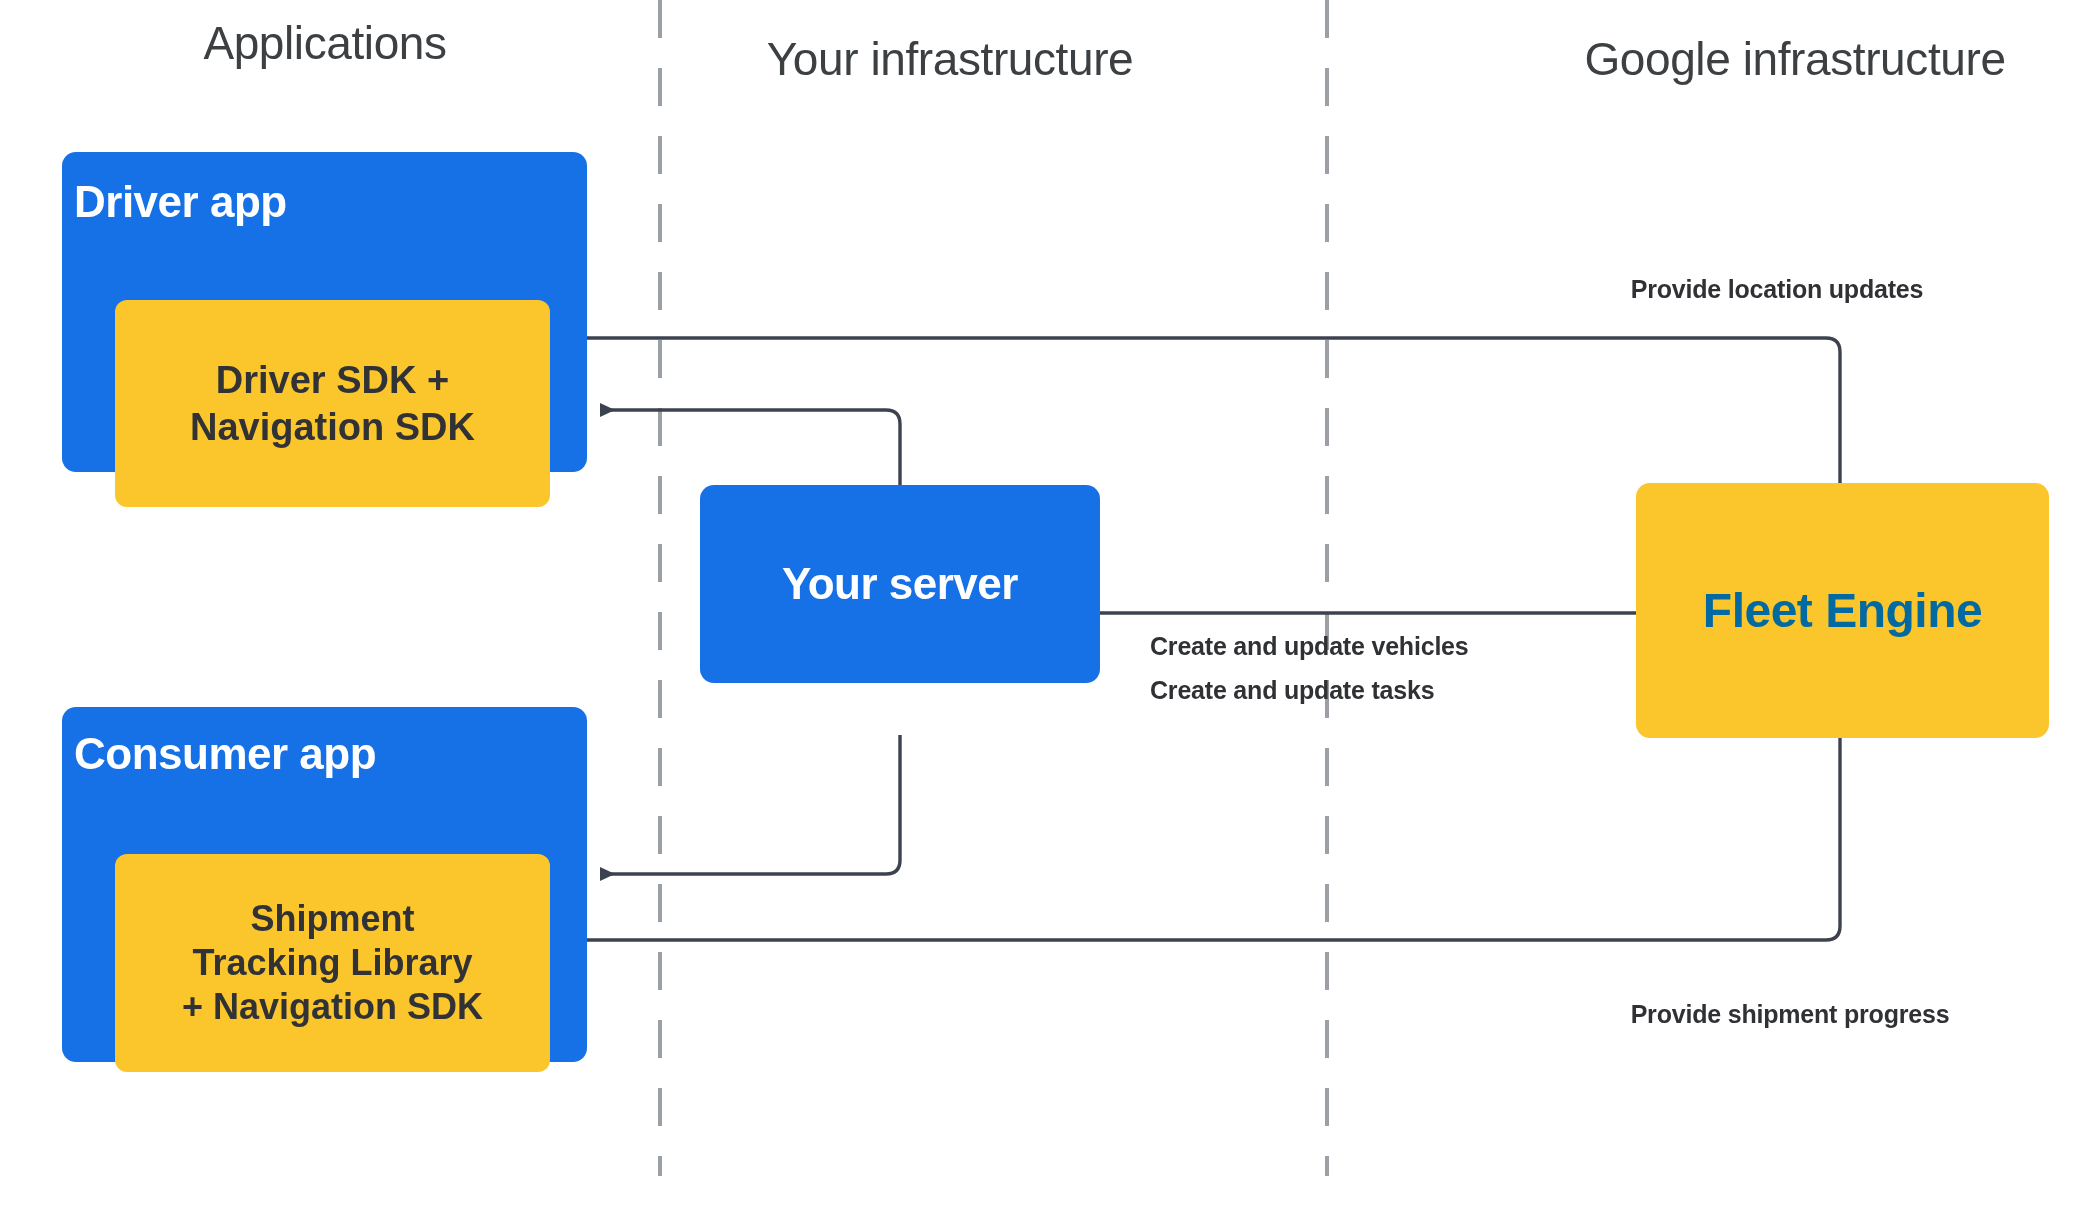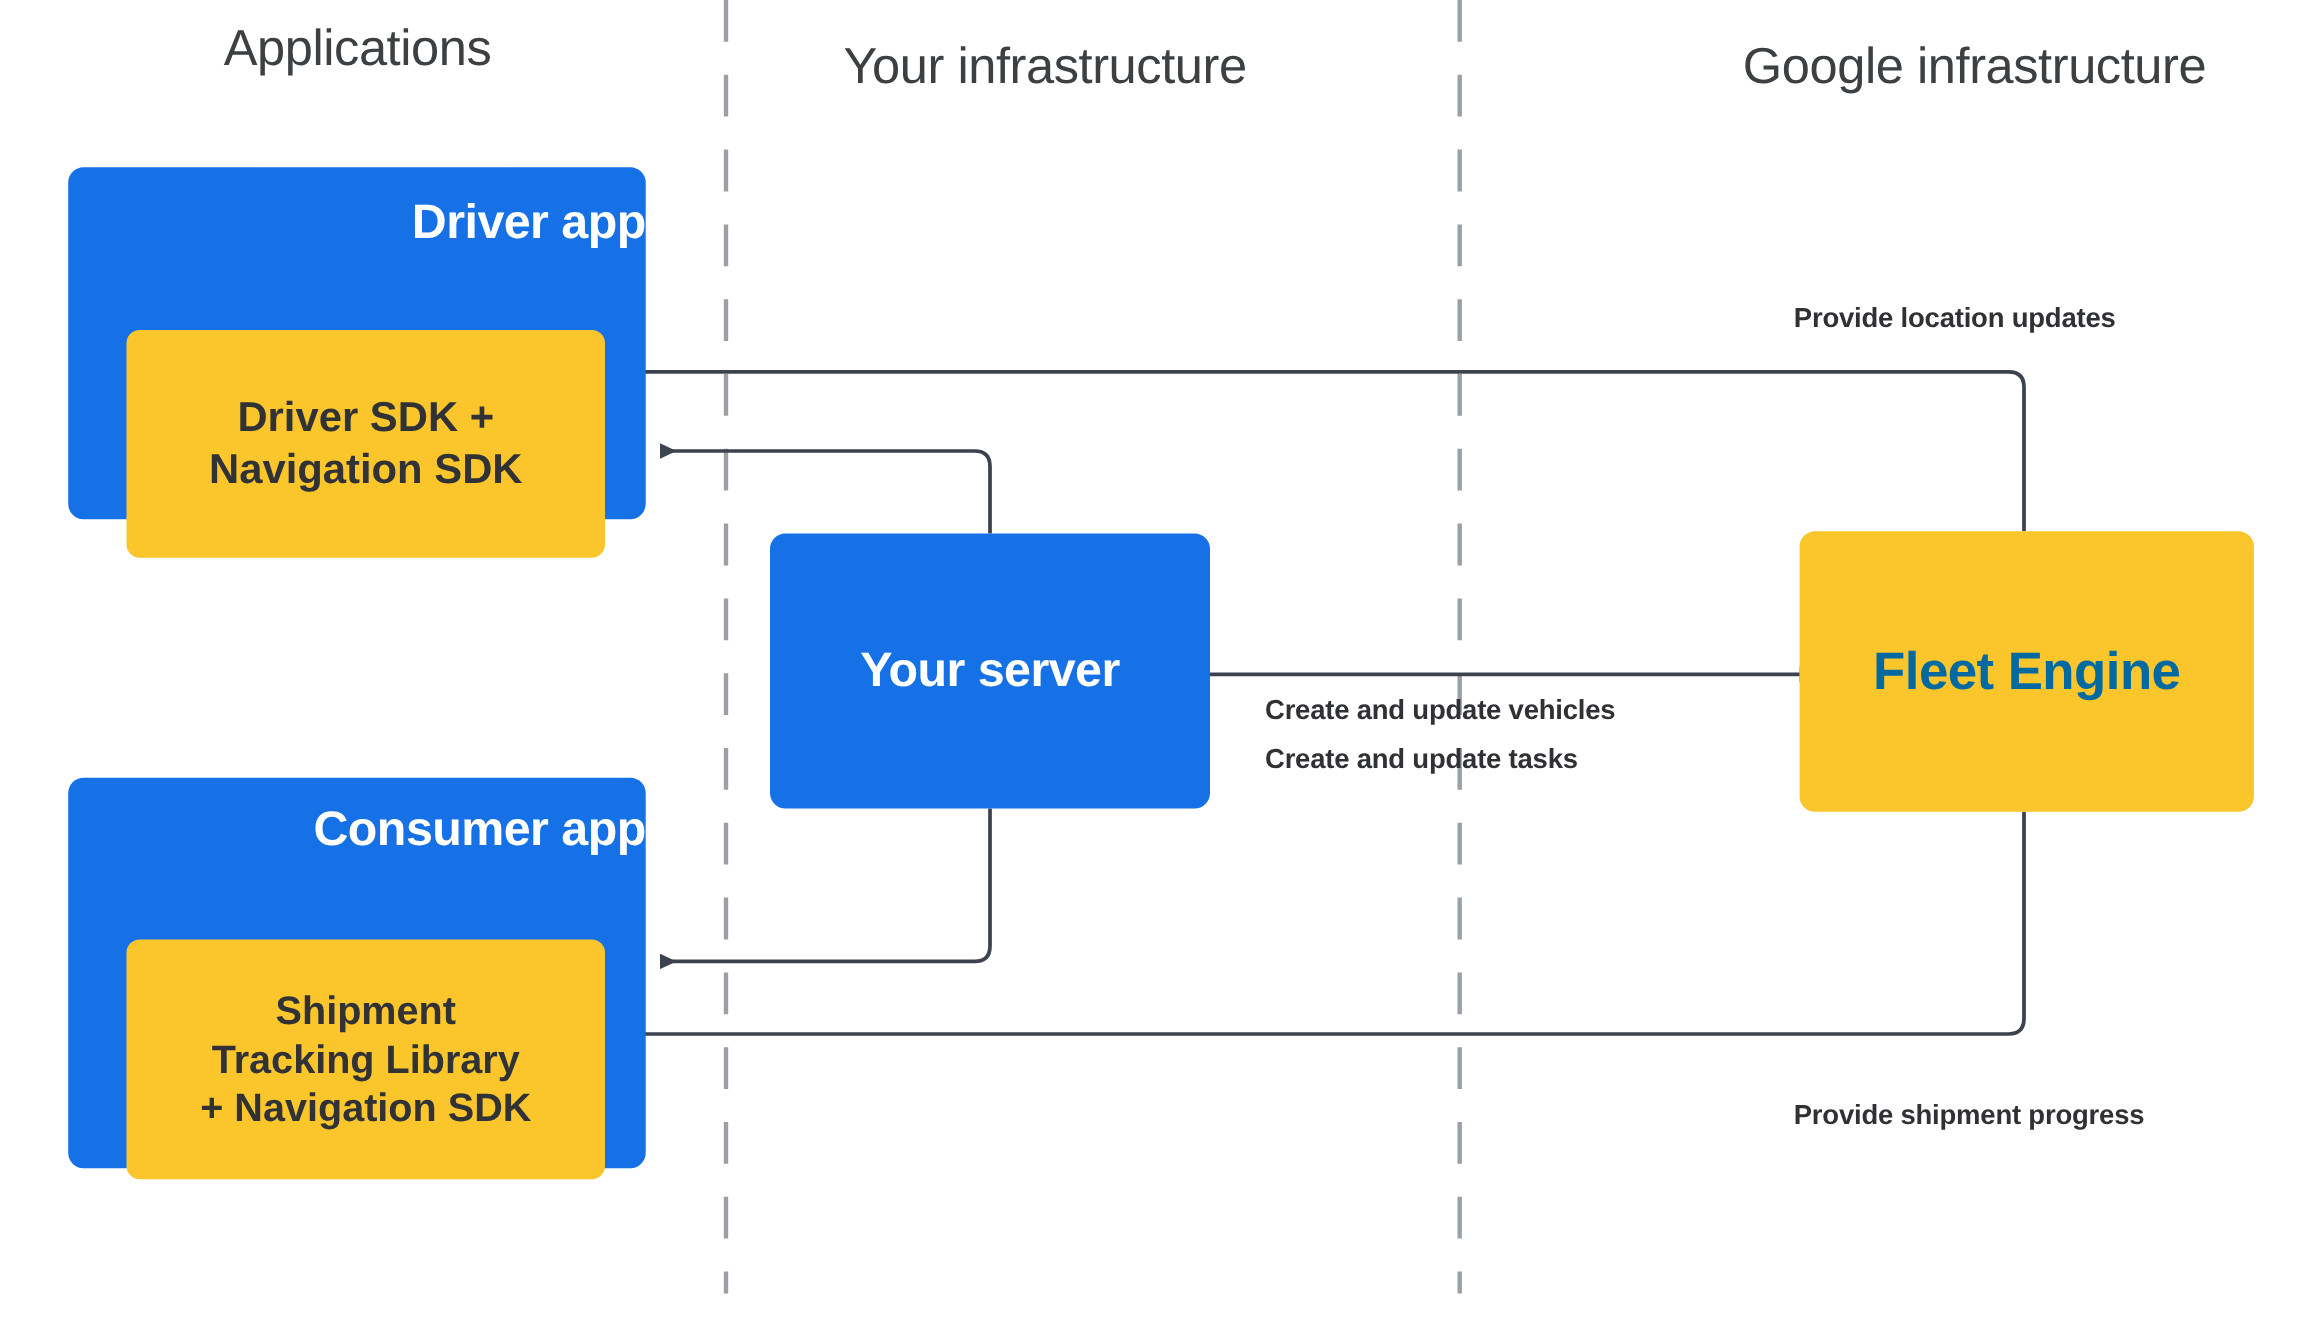--- a/index.html
+++ b/index.html
@@ -24,22 +24,22 @@
 
   
   .appbox{
     position:absolute;
     background:#1671e6;
     border-radius:14px;
     box-sizing:border-box;
   }
   .appbox-title{
     position:absolute;
-    left:1px;right:0;
-    text-align:right;
+    left:12px;right:0;
+    text-align:left;
     color:#ffffff;
     font-weight:bold;
     font-size:44px;
     white-space:nowrap;
     letter-spacing:-0.5px;
   }
   .sdkbox{
     position:absolute;
     background:#fbc52c;
     border-radius:12px;
@@ -157,21 +157,21 @@
     <div class="appbox-title" style="top:22px;">Consumer app</div>
   </div>
   <div class="sdkbox" style="left:115px;top:812px;width:435px;height:218px;font-size:36px;">
     <div>
       <span>Shipment</span><br>
       <span>Tracking Library</span><br>
       <span>+ Navigation SDK</span>
     </div>
   </div>
 
-  <div class="serverbox" style="left:700px;top:485px;width:400px;height:250px;">
+  <div class="serverbox" style="left:700px;top:485px;width:400px;height:198px;">
     <span>Your server</span>
   </div>
 
   <div class="enginebox" style="left:1636px;top:483px;width:413px;height:255px;">
     <span>Fleet Engine</span>
   </div>
 
   <div class="edge-label center" style="left:1733px;top:275px;">Provide location updates</div>
 
   <div class="edge-label" style="left:1150px;top:632px;">Create and update vehicles</div>

